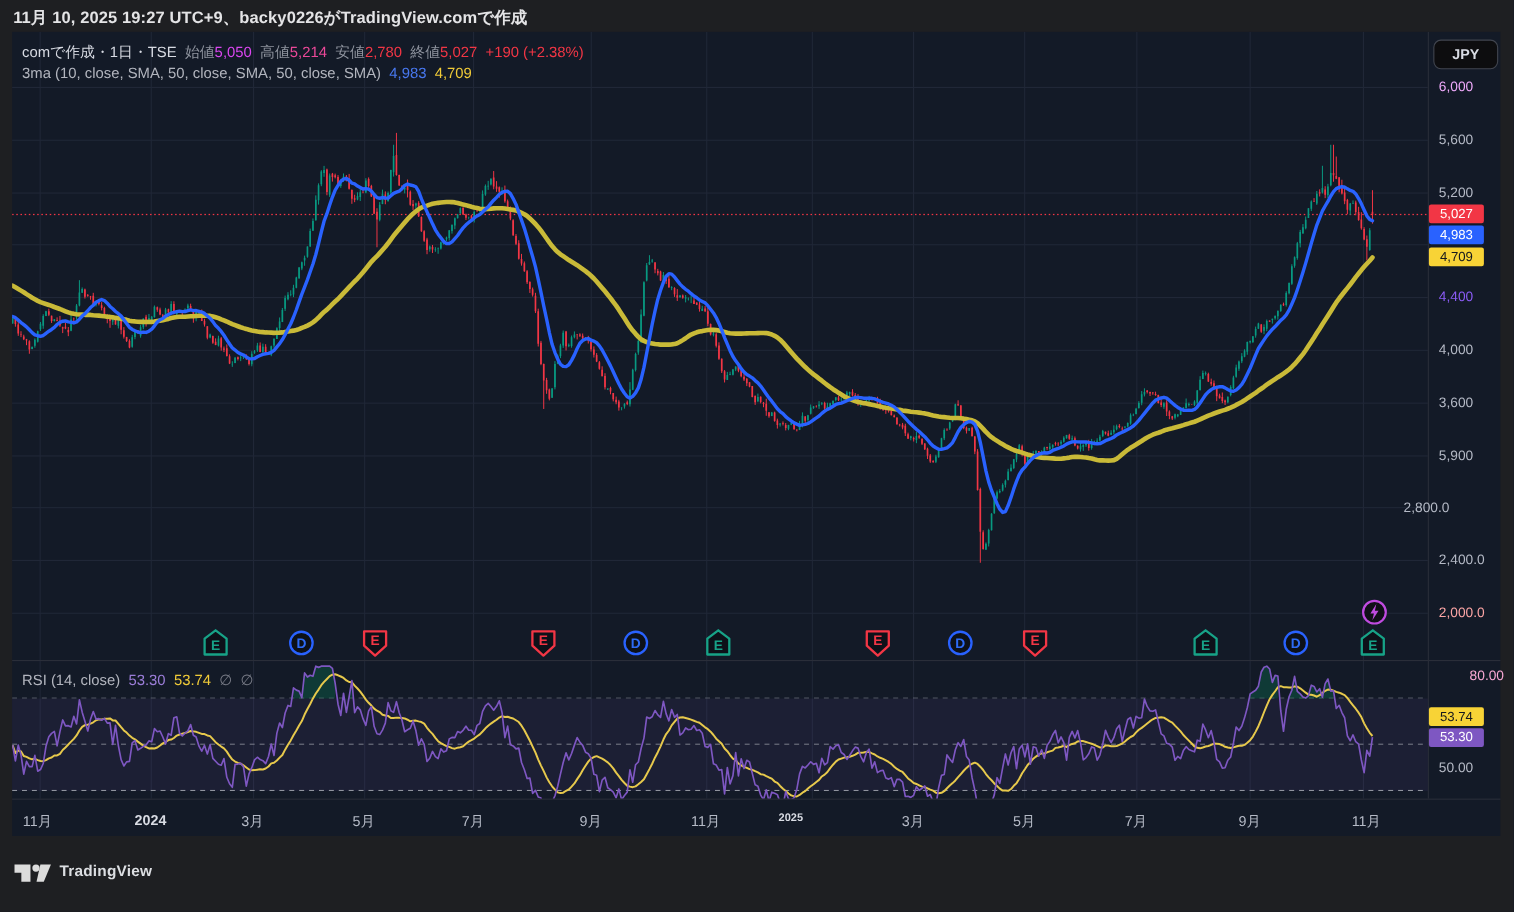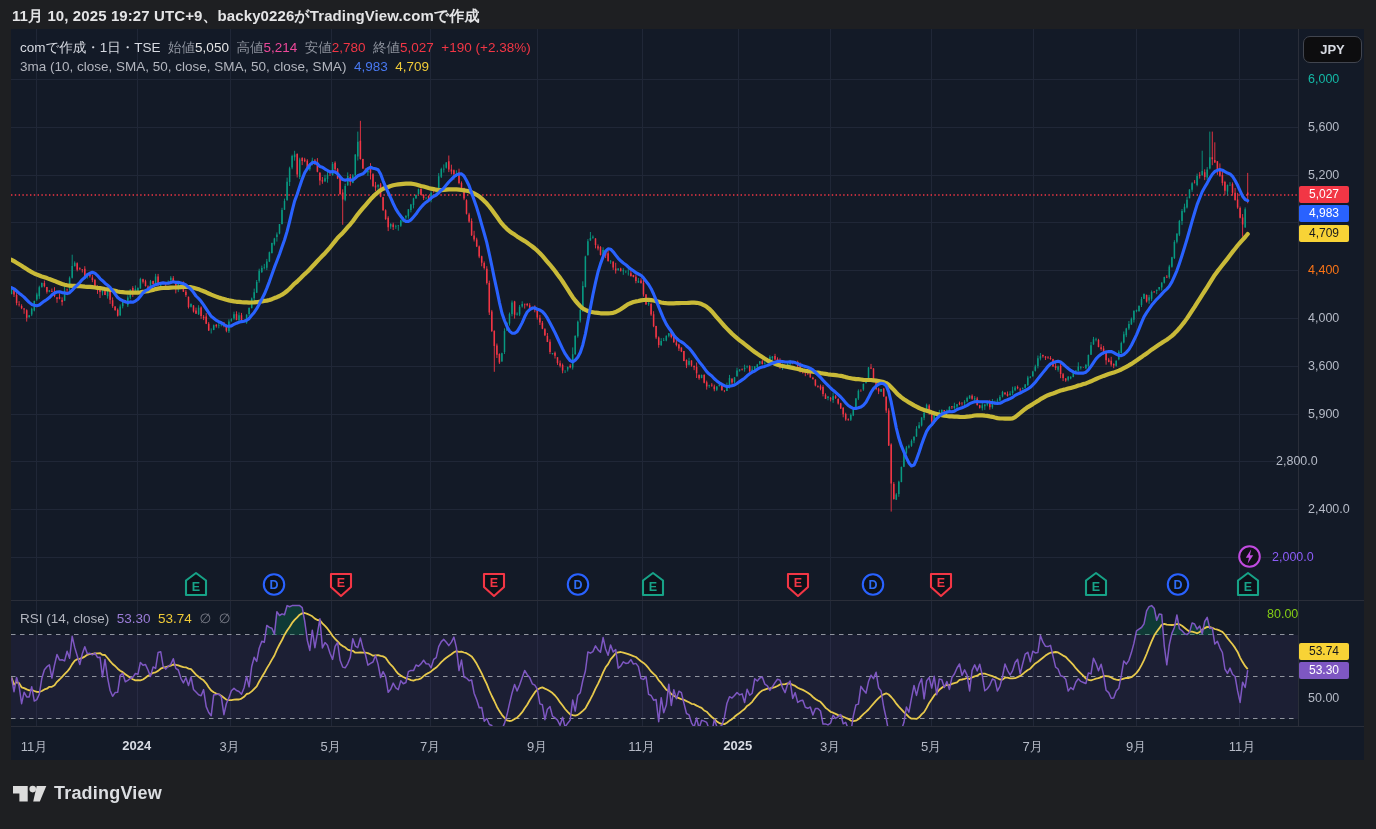--- a/index.html
+++ b/index.html
@@ -115,57 +115,57 @@
 <svg style="position:absolute;left:1236px;top:571px" width="24" height="26" viewBox="0 0 24 26">
     <path d="M12 2 L22 9.5 L22 24 L2 24 L2 9.5 Z" fill="#0d1119" stroke="#17a287" stroke-width="2.1" stroke-linejoin="round"></path>
     <text x="12" y="19.5" font-size="12.5" font-weight="700" fill="#17a287" text-anchor="middle" font-family="Liberation Sans,sans-serif">E</text>
   </svg>
 <svg class="abs" style="left:1237px;top:544px" width="25" height="25" viewBox="0 0 25 25">
     <circle cx="12.5" cy="12.5" r="10.3" fill="#101018" stroke="#c04be0" stroke-width="2"></circle>
     <path d="M14.2 5.2 L8.8 13.8 L12.0 13.8 L10.6 19.8 L16.2 11.2 L12.9 11.2 Z" fill="#c04be0"></path>
   </svg>
 
 <div class="abs" style="left:20px;top:39px;font-size:13.5px;color:#8f949f">
-<span style="color:#d7dae2">comで作成・1日・TSE</span>&nbsp;&nbsp;<span>始値</span><span style="color:#e5e5e5">5,050</span>&nbsp;&nbsp;<span>高値</span><span style="color:#ec4899">5,214</span>&nbsp;&nbsp;<span>安値</span><span style="color:#f23645">2,780</span>&nbsp;&nbsp;<span>終値</span><span style="color:#f23645">5,027</span>&nbsp;&nbsp;<span style="color:#f23645">+190 (+2.38%)</span>
+<span style="color:#d7dae2">comで作成・1日・TSE</span>&nbsp;&nbsp;<span>始値</span><span style="color:#d946ef">5,050</span>&nbsp;&nbsp;<span>高値</span><span style="color:#ec4899">5,214</span>&nbsp;&nbsp;<span>安値</span><span style="color:#f23645">2,780</span>&nbsp;&nbsp;<span>終値</span><span style="color:#f23645">5,027</span>&nbsp;&nbsp;<span style="color:#f23645">+190 (+2.38%)</span>
 </div>
 <div class="abs" style="left:20px;top:59px;font-size:13.5px;color:#b2b5be">3ma (10, close, SMA, 50, close, SMA, 50, close, SMA)&nbsp; <span style="color:#4878f0;font-weight:400">4,983</span>&nbsp; <span style="color:#f0cb38">4,709</span></div>
 
 <div class="abs" style="left:20px;top:610px;font-size:13.5px;color:#b2b5be">RSI (14, close)&nbsp; <span style="color:#9b7dd8">53.30</span>&nbsp; <span style="color:#f0cb38">53.74</span>&nbsp; <span style="color:#787b86">∅&nbsp; ∅</span></div>
 
 <div class="abs" style="left:1303px;top:36px;width:59px;height:27px;background:#0d0d0f;border:1px solid #41454f;border-radius:7px;font-size:13px;color:#d8dbe3;text-align:center;line-height:25px;font-weight:600">JPY</div>
 
-<div style="position:absolute;left:1308px;top:73px;font-size:12.5px;color:#14b8a6;line-height:12px">6,000</div>
+<div style="position:absolute;left:1308px;top:73px;font-size:12.5px;color:#f0abfc;line-height:12px">6,000</div>
 <div style="position:absolute;left:1308px;top:120.8px;font-size:12.5px;color:#b5bac6;line-height:12px">5,600</div>
 <div style="position:absolute;left:1308px;top:168.6px;font-size:12.5px;color:#b5bac6;line-height:12px">5,200</div>
-<div style="position:absolute;left:1308px;top:264.2px;font-size:12.5px;color:#f97316;line-height:12px">4,400</div>
+<div style="position:absolute;left:1308px;top:264.2px;font-size:12.5px;color:#8b5cf6;line-height:12px">4,400</div>
 <div style="position:absolute;left:1308px;top:312px;font-size:12.5px;color:#b5bac6;line-height:12px">4,000</div>
 <div style="position:absolute;left:1308px;top:359.8px;font-size:12.5px;color:#b5bac6;line-height:12px">3,600</div>
 <div style="position:absolute;left:1308px;top:407.6px;font-size:12.5px;color:#b5bac6;line-height:12px">5,900</div>
 <div style="position:absolute;left:1276px;top:455.4px;font-size:12.5px;color:#b5bac6;line-height:12px">2,800.0</div>
 <div style="position:absolute;left:1308px;top:503.2px;font-size:12.5px;color:#b5bac6;line-height:12px">2,400.0</div>
-<div style="position:absolute;left:1272px;top:551px;font-size:12.5px;color:#8b5cf6;line-height:12px">2,000.0</div>
-<div style="position:absolute;left:1267px;top:608px;font-size:12.5px;color:#84cc16;line-height:12px">80.00</div>
+<div style="position:absolute;left:1308px;top:551px;font-size:12.5px;color:#fca5a5;line-height:12px">2,000.0</div>
+<div style="position:absolute;left:1336px;top:608px;font-size:12.5px;color:#f9a8d4;line-height:12px">80.00</div>
 <div style="position:absolute;left:1308px;top:692px;font-size:12.5px;color:#b5bac6;line-height:12px">50.00</div>
 <div style="position:absolute;left:1299px;top:186px;width:50px;height:17px;background:#f23645;border-radius:2px;font-size:12px;color:#fff;text-align:center;line-height:17px">5,027</div>
 <div style="position:absolute;left:1299px;top:204.5px;width:50px;height:17px;background:#2962ff;border-radius:2px;font-size:12px;color:#fff;text-align:center;line-height:17px">4,983</div>
 <div style="position:absolute;left:1299px;top:225px;width:50px;height:17px;background:#f8d336;border-radius:2px;font-size:12px;color:#16181d;text-align:center;line-height:17px">4,709</div>
 <div style="position:absolute;left:1299px;top:643px;width:50px;height:17px;background:#f8d336;border-radius:2px;font-size:12px;color:#16181d;text-align:center;line-height:17px">53.74</div>
 <div style="position:absolute;left:1299px;top:662.3px;width:50px;height:17px;background:#7e57c2;border-radius:2px;font-size:12px;color:#fff;text-align:center;line-height:17px">53.30</div>
 <div style="position:absolute;left:34px;top:738px;width:60px;margin-left:-30px;text-align:center;font-size:13px;color:#b5bac6;">11月</div>
 <div style="position:absolute;left:136.8px;top:738px;width:60px;margin-left:-30px;text-align:center;font-size:13px;color:#b5bac6;font-weight:700;color:#d9dce4;">2024</div>
 <div style="position:absolute;left:229.5px;top:738px;width:60px;margin-left:-30px;text-align:center;font-size:13px;color:#b5bac6;">3月</div>
 <div style="position:absolute;left:330.6px;top:738px;width:60px;margin-left:-30px;text-align:center;font-size:13px;color:#b5bac6;">5月</div>
 <div style="position:absolute;left:430px;top:738px;width:60px;margin-left:-30px;text-align:center;font-size:13px;color:#b5bac6;">7月</div>
 <div style="position:absolute;left:537px;top:738px;width:60px;margin-left:-30px;text-align:center;font-size:13px;color:#b5bac6;">9月</div>
 <div style="position:absolute;left:641.5px;top:738px;width:60px;margin-left:-30px;text-align:center;font-size:13px;color:#b5bac6;">11月</div>
-<div style="position:absolute;left:737.8px;top:738px;width:60px;margin-left:-30px;text-align:center;font-size:13px;color:#b5bac6;font-weight:700;color:#d9dce4;">2025</div>
+<div style="position:absolute;left:737.8px;top:738px;width:60px;margin-left:-30px;font-size:10px;color:#b5bac6;font-weight:700;color:#d9dce4;">2025</div>
 <div style="position:absolute;left:830px;top:738px;width:60px;margin-left:-30px;text-align:center;font-size:13px;color:#b5bac6;">3月</div>
 <div style="position:absolute;left:931px;top:738px;width:60px;margin-left:-30px;text-align:center;font-size:13px;color:#b5bac6;">5月</div>
 <div style="position:absolute;left:1032.6px;top:738px;width:60px;margin-left:-30px;text-align:center;font-size:13px;color:#b5bac6;">7月</div>
 <div style="position:absolute;left:1136px;top:738px;width:60px;margin-left:-30px;text-align:center;font-size:13px;color:#b5bac6;">9月</div>
 <div style="position:absolute;left:1242px;top:738px;width:60px;margin-left:-30px;text-align:center;font-size:13px;color:#b5bac6;">11月</div>
 
 <svg class="abs" style="left:13px;top:785px" width="34" height="17" viewBox="0 0 34 17">
     <path fill="#dcdcdc" d="M0 0.9 H14.7 V16.6 H6.4 V8.5 H0 Z"></path>
     <circle cx="19.7" cy="4.1" r="3.3" fill="#dcdcdc"></circle>
     <path fill="#dcdcdc" d="M23.7 0.9 H33.3 L26.8 16.6 H20.2 Z"></path>
   </svg>
-<div class="abs" style="left:54px;top:783px;font-size:18px;font-weight:700;color:#dcdee2;letter-spacing:0.2px">TradingView</div>
+<div class="abs" style="left:54px;top:783px;font-size:14px;font-weight:700;color:#dcdee2;letter-spacing:0.2px">TradingView</div>
 
 </body></html>

